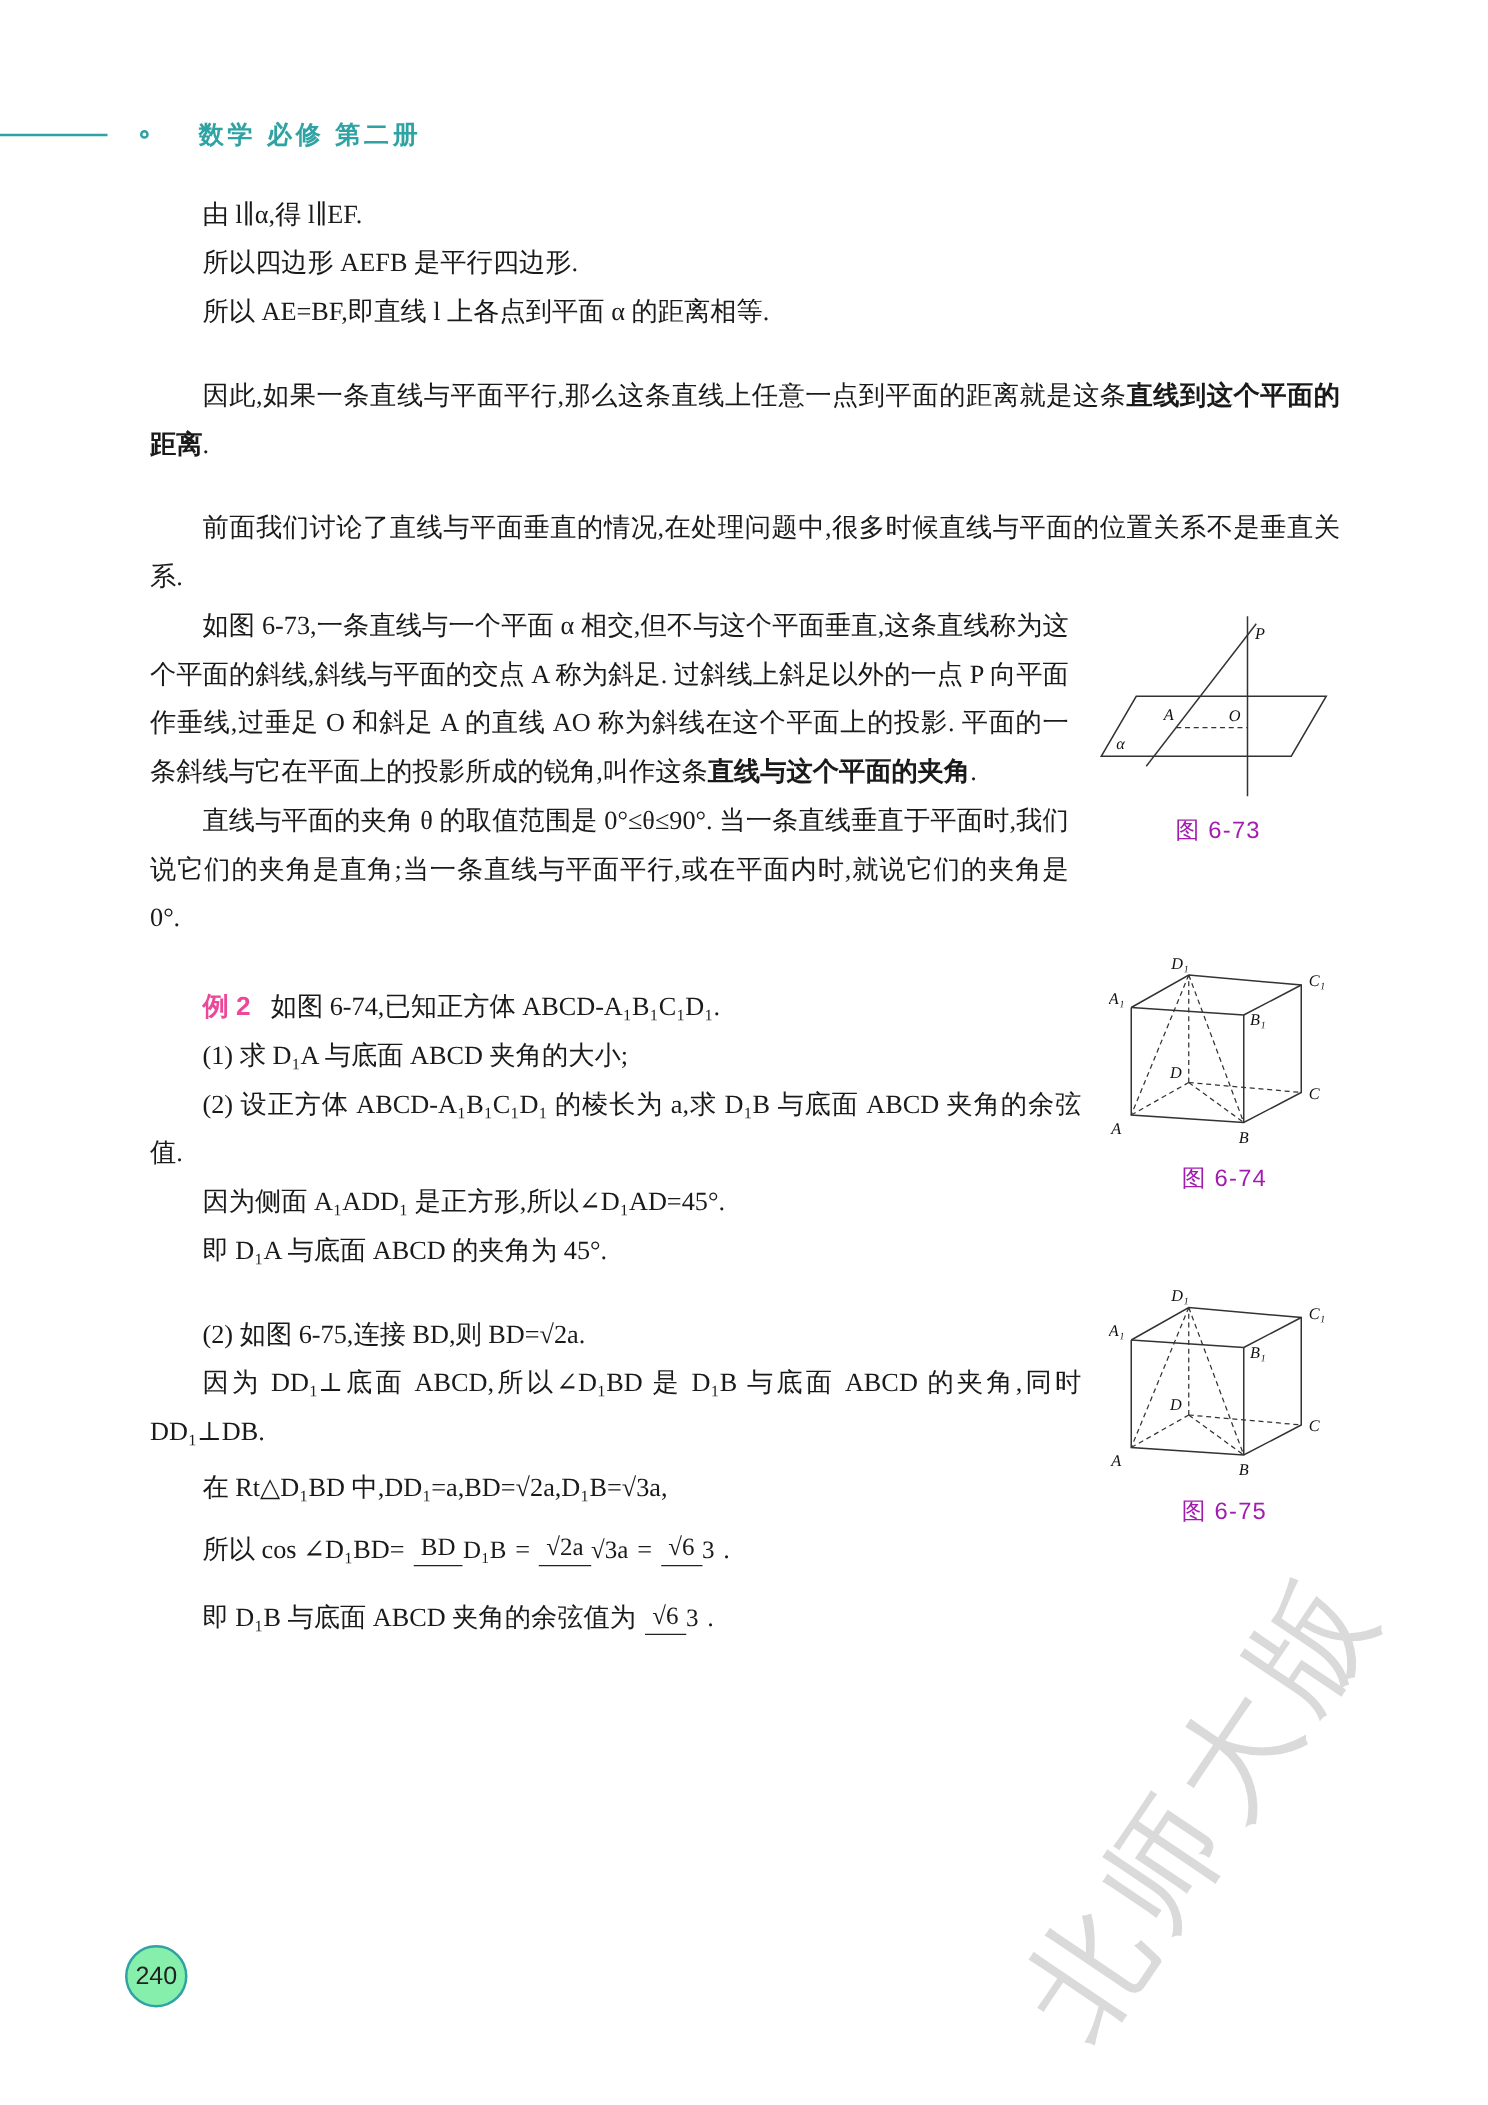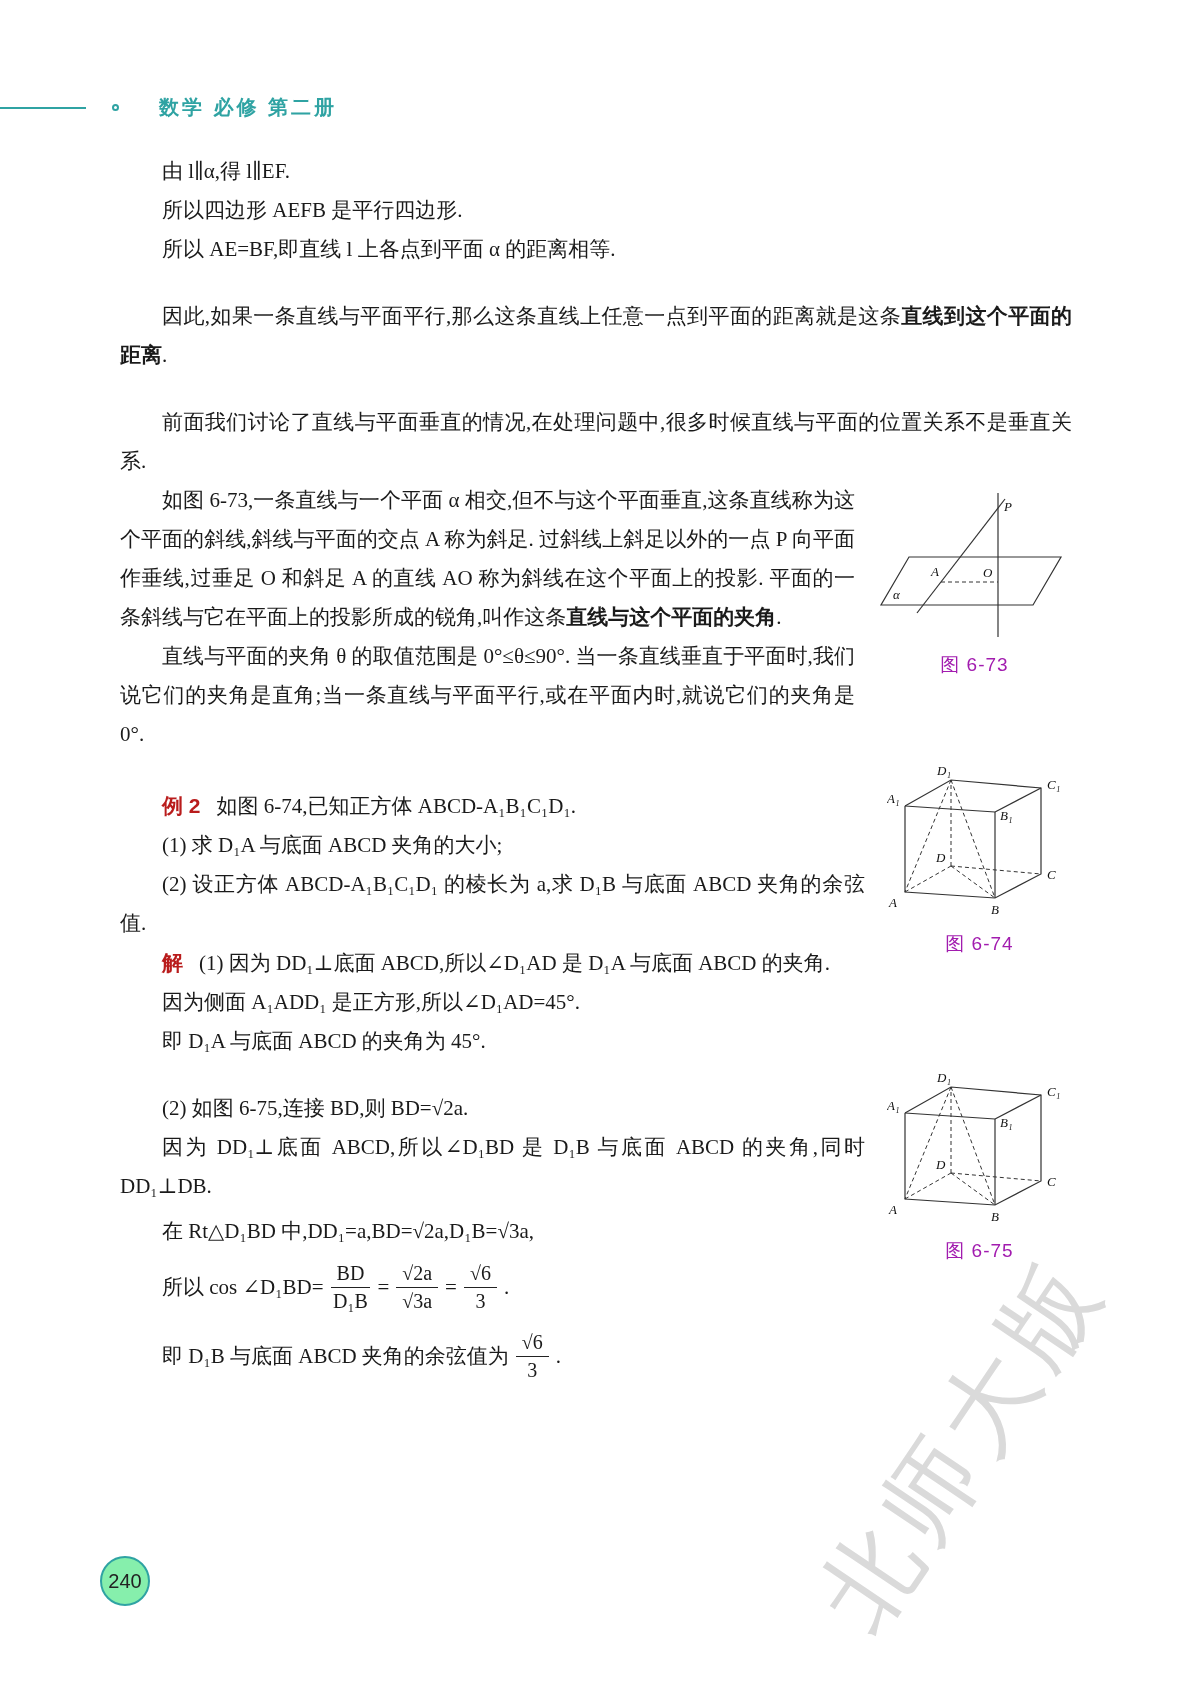--- a/index.html
+++ b/index.html
@@ -30,39 +30,39 @@
     font-family:"Liberation Sans","DejaVu Sans",sans-serif;
   }
 
   
   .content { position:absolute; top:152px; left:120px; width:952px; z-index:1; font-size:21px; line-height:39px; }
   .para { margin:0; text-indent:42px; text-align:justify; }
   .gap-top { margin-top:28px; }
   .gap-top-lg { margin-top:32px; }
   .bold { font-weight:700; }
   .label-teal {
-    color:#b91c1c; font-weight:700; margin-right:16px;
+    color:#ec4899; font-weight:700; margin-right:16px;
     font-family:"Liberation Sans","DejaVu Sans",sans-serif;
   }
 
   
   .fig { float:right; margin:8px 0 10px 22px; z-index:1; position:relative; }
   .fig svg { display:block; }
   .caption {
     color:#a21caf; font-size:19px; text-align:center; margin-top:4px; letter-spacing:1px;
     font-family:"Liberation Sans","DejaVu Sans",sans-serif;
   }
   .fig svg text { font-size:13px; font-style:italic; fill:#111; font-family:"Liberation Serif","DejaVu Serif",serif; }
   .fig svg .solid { stroke:#333; stroke-width:1.2; fill:none; }
   .fig svg .dash  { stroke:#333; stroke-width:1; fill:none; stroke-dasharray:4 3; }
 
   
   .formula { display:flex; align-items:center; padding-left:42px; margin-top:10px; flex-wrap:wrap; }
   .formula.conclusion { margin-top:16px; }
-  .frac { display:inline-flex; flex-direction:column; align-items:center; margin:0 7px; font-size:20px; line-height:25px; }
+  .frac { display:inline-flex; align-items:center; margin:0 7px; font-size:20px; line-height:25px; }
   .frac .num { border-bottom:1.6px solid #222; padding:0 6px 1px; }
   .frac .den { padding-top:1px; }
 
   
   .page-badge {
     position:absolute; left:100px; top:1556px; width:50px; height:50px;
     border:2.5px solid #2fa3a3; border-radius:50%; background:#86efac;
     display:flex; align-items:center; justify-content:center;
     font-size:20px; color:#222; z-index:2;
     font-family:"Liberation Sans","DejaVu Sans",sans-serif;
@@ -134,21 +134,20 @@
         <text x="2" y="145">A</text>
         <text x="104" y="152">B</text>
       </svg>
       <div class="caption">图 6-74</div>
     </div>
 
     <p class="para gap-top-lg"><span class="label-teal">例 2</span><span>如图 6-74,已知正方体 ABCD-A₁B₁C₁D₁.</span></p>
     <p class="para">(1) 求 D₁A 与底面 ABCD 夹角的大小;</p>
     <p class="para">(2) 设正方体 ABCD-A₁B₁C₁D₁ 的棱长为 a,求 D₁B 与底面 ABCD 夹角的余弦值.</p>
 
-    <p class="para"><span class="label-teal">解</span><span>(1) 因为 DD₁⊥底面 ABCD,所以∠D₁AD 是 D₁A 与底面 ABCD 的夹角.</span></p>
     <p class="para">因为侧面 A₁ADD₁ 是正方形,所以∠D₁AD=45°.</p>
     <p class="para">即 D₁A 与底面 ABCD 的夹角为 45°.</p>
 
     <div class="fig" style="width:185px;">
       <svg width="182" height="158" viewBox="0 0 182 158">
         <g>
           <polyline class="solid" points="18,44 18,130 108,136 154,112 154,26 64,18 18,44"></polyline>
           <line class="solid" x1="18" y1="44" x2="108" y2="50"></line>
           <line class="solid" x1="108" y1="50" x2="154" y2="26"></line>
           <line class="solid" x1="108" y1="136" x2="108" y2="50"></line>

